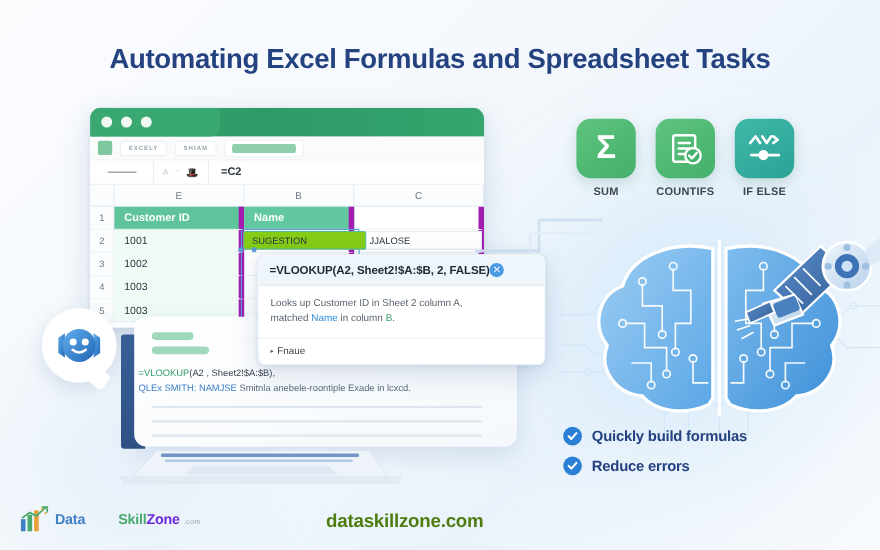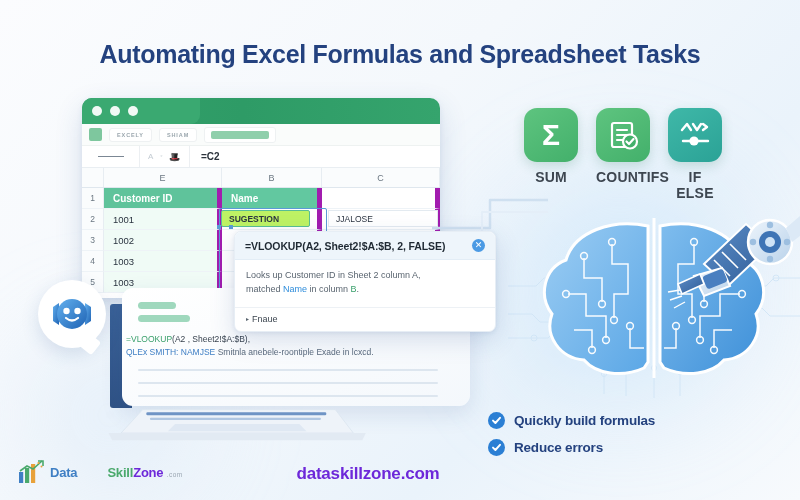--- a/index.html
+++ b/index.html
@@ -92,24 +92,24 @@
         color: #6b7782; font-size: 8.5px; }
   .cell { display: flex; align-items: center; padding-left: 9px;
           border-right: 5px solid #a21caf; border-bottom: 1px solid #eef3f7; color: #2b3440; }
   .c-e { width: 118px; } .c-b { width: 100px; } .c-c { width: 118px; }
   .hdr-fill { background: #5fc39b; color: #fff; font-weight: bold; font-size: 10px; }
   .hdr-fill-b { background: #62c8a0; color: #fff; font-weight: bold; font-size: 10px; }
   .e-tint { background: #f0fbf6; }
 
   
   .sugg-cell {
-    position: absolute; left: 139px; top: 42px; width: 89px; height: 17px;
-    background: #bef264; border: 1.3px solid #58bd95; border-radius: 2px;
+    position: absolute; left: 139px; top: 42px; width: 112px; height: 17px;
+    background: #84cc16; border: 1.3px solid #58bd95; border-radius: 2px;
     display: flex; align-items: center; padding-left: 7px;
-    font-size: 8.5px; color: #2b3440; z-index: 6; font-weight: bold;
+    font-size: 8.5px; color: #2b3440; z-index: 6;
   }
   .jjalose-cell {
     position: absolute; left: 246px; top: 42px; width: 110px; height: 17px;
     display: flex; align-items: center; padding-left: 7px;
     font-size: 8.5px; color: #2b3440; z-index: 5;
     background: #fff; border: 1px solid #e3eaf0;
   }
   
   .sel-frame {
     position: absolute; left: 137px; top: 40px; width: 108px; height: 112px;
@@ -124,21 +124,21 @@
 
   
   .fpopup {
     position: absolute; left: 234px; top: 231px; width: 262px;
     background: #fff; border-radius: 7px;
     box-shadow: 0 8px 24px rgba(40,80,140,.17), 0 1px 4px rgba(40,80,140,.1);
     border: 1px solid #e7eef5; overflow: hidden; z-index: 20;
   }
   .fp-head {
     background: #eef5fb; padding: 7px 10px; display: flex; align-items: center;
-    justify-content: space-between; border-bottom: 1px solid #e3edf6;
+    justify-content: flex-start; border-bottom: 1px solid #e3edf6;
   }
   .fp-formula { font-size: 10.5px; color: #1f2933; font-weight: bold; letter-spacing: -.1px; }
   .fp-close {
     width: 13px; height: 13px; border-radius: 50%; background: #4b9ae4;
     color: #fff; font-size: 9px; display: flex; align-items: center;
     justify-content: center; line-height: 1; flex: none;
   }
   .fp-body { padding: 9px 11px 10px 11px; font-size: 9px; color: #5a6570; line-height: 1.55; }
   .fp-body .t-name { color: #2f8ddb; }
   .fp-body .t-col { color: #3aa06c; }
@@ -152,21 +152,21 @@
   .icons { position: absolute; left: 524px; top: 108px; display: flex; gap: 18px; }
   .icard { width: 54px; text-align: center; }
   .isq {
     width: 54px; height: 54px; border-radius: 13px;
     display: flex; align-items: center; justify-content: center;
     box-shadow: 0 4px 12px rgba(40,120,90,.2);
   }
   .isq-green { background: linear-gradient(145deg, #5ec47f 0%, #43b06b 100%); }
   .isq-teal  { background: linear-gradient(145deg, #3fb8a8 0%, #2ba296 100%); }
   .isq .sigma { color: #fff; font-size: 30px; font-weight: bold; line-height: 1; }
-  .ilabel { margin-top: 7px; font-size: 14px; color: #3d4650; font-weight: bold; letter-spacing: .2px; }
+  .ilabel { margin-top: 7px; font-size: 10px; color: #3d4650; font-weight: bold; letter-spacing: .2px; }
 
   
   .brain-wrap { position: absolute; left: 508px; top: 198px; width: 292px; height: 200px; z-index: 2; }
 
   
   .botbubble {
     position: absolute; left: 38px; top: 280px; width: 68px; height: 68px;
     background: #fff; border-radius: 50%;
     box-shadow: 0 6px 18px rgba(40,80,140,.15);
     display: flex; align-items: center; justify-content: center; z-index: 22;
@@ -196,32 +196,32 @@
   .code-line .kw { color: #3aa06c; }
   .code-line .gar { color: #5a6a7c; }
   .code-line .blu { color: #3f7fc4; }
   .skel { height: 2px; background: #dde6ef; border-radius: 2px; }
 
   .lap-base {
     position: absolute; left: 0px; top: 118px; width: 450px; height: 36px;
   }
 
   
-  .checklist { position: absolute; left: 488px; top: 388px; z-index: 25; margin-top: 24px; }
+  .checklist { position: absolute; left: 512px; top: 388px; z-index: 25; }
   .chk-row { display: flex; align-items: center; gap: 9px; margin-bottom: 10px; }
   .chk-circle {
     width: 17px; height: 17px; border-radius: 50%; background: #2b7fd4;
     display: flex; align-items: center; justify-content: center; flex: none;
   }
   .chk-label { font-size: 13.5px; color: #24427f; font-weight: bold; letter-spacing: -.2px; }
 
   
   .footer-url {
     position: absolute; left: 0; top: 464px; width: 736px; text-align: center;
-    font-size: 17px; color: #6d28d9; font-weight: bold; letter-spacing: -.2px;
+    font-size: 17px; color: #4d7c0f; font-weight: bold; letter-spacing: -.2px;
   }
   .brandlogo { position: absolute; left: 18px; top: 460px; display: flex; align-items: center; gap: 6px; }
   .brand-text { line-height: 1; }
   .brand-main { font-size: 13px; font-weight: bold; letter-spacing: -.2px; }
   .bm-data { color: #3f7fc4; } .bm-skill { color: #4aa96c; margin-left: 30px; } .bm-zone { color: #6d28d9; }
   .brand-com { font-size: 6.5px; color: #9aa6b2; text-align: right; margin-top: 1px; letter-spacing: .4px; }
 </style>
 </head>
 <body>
 

